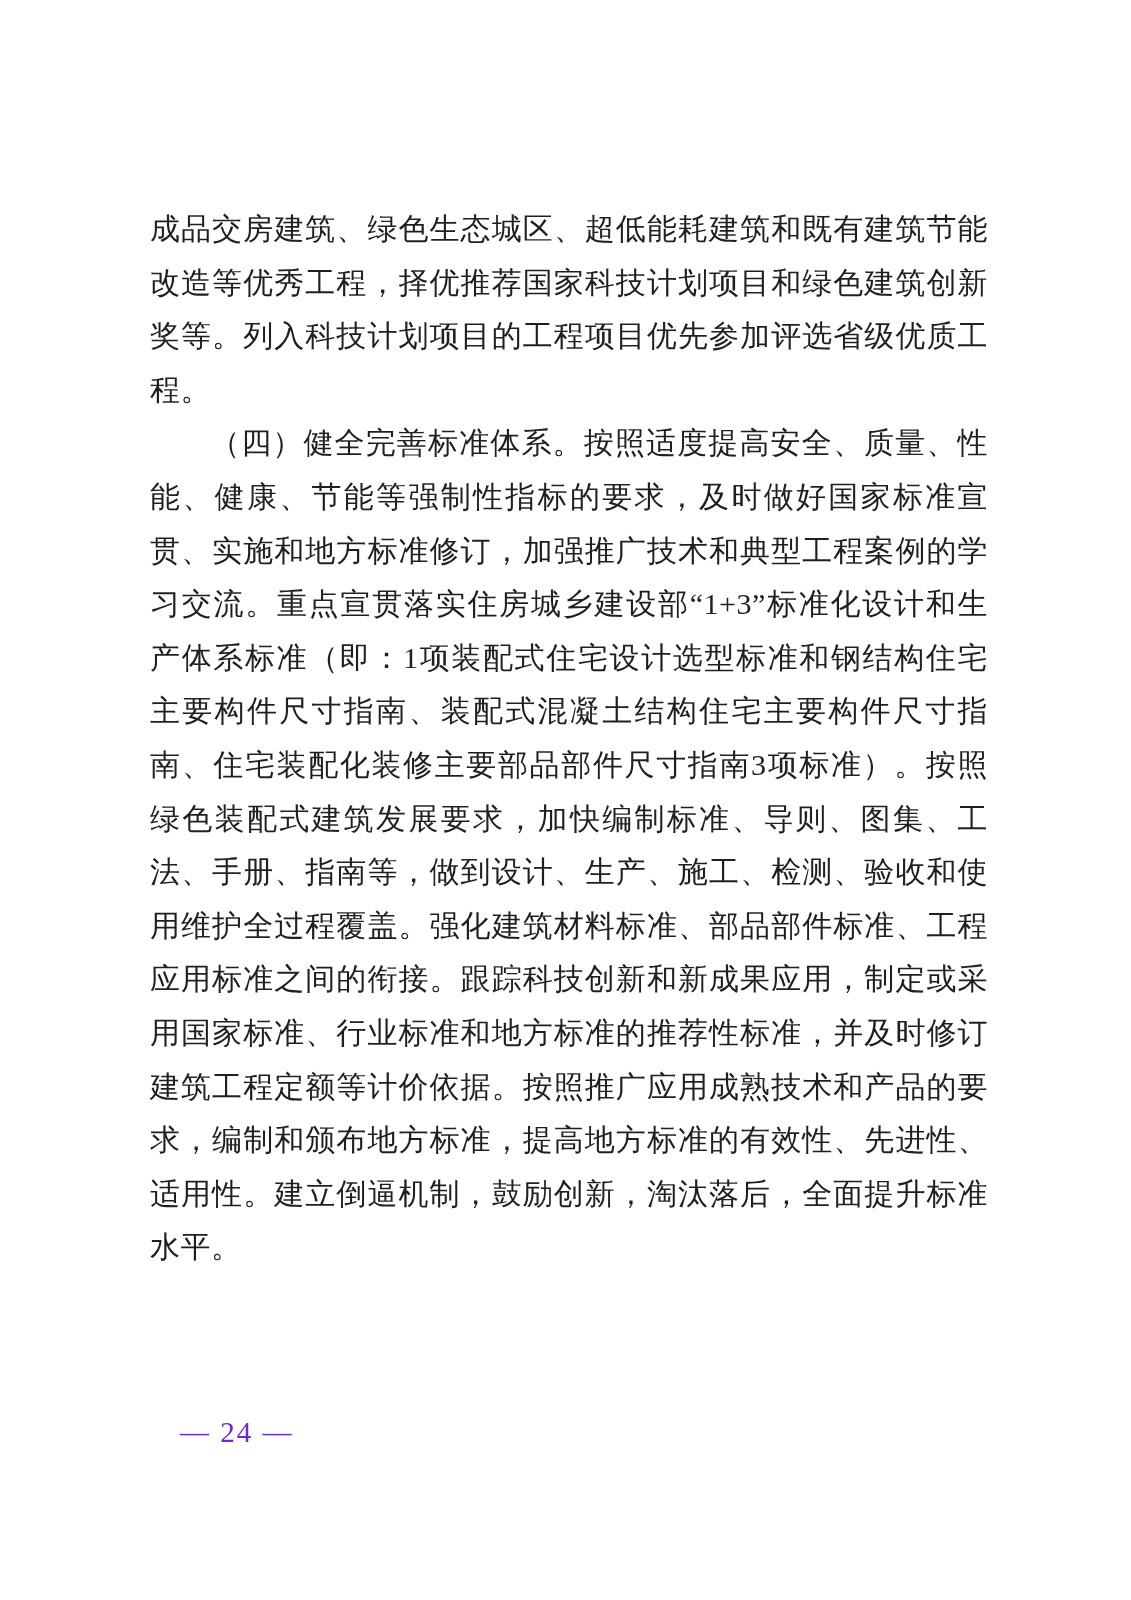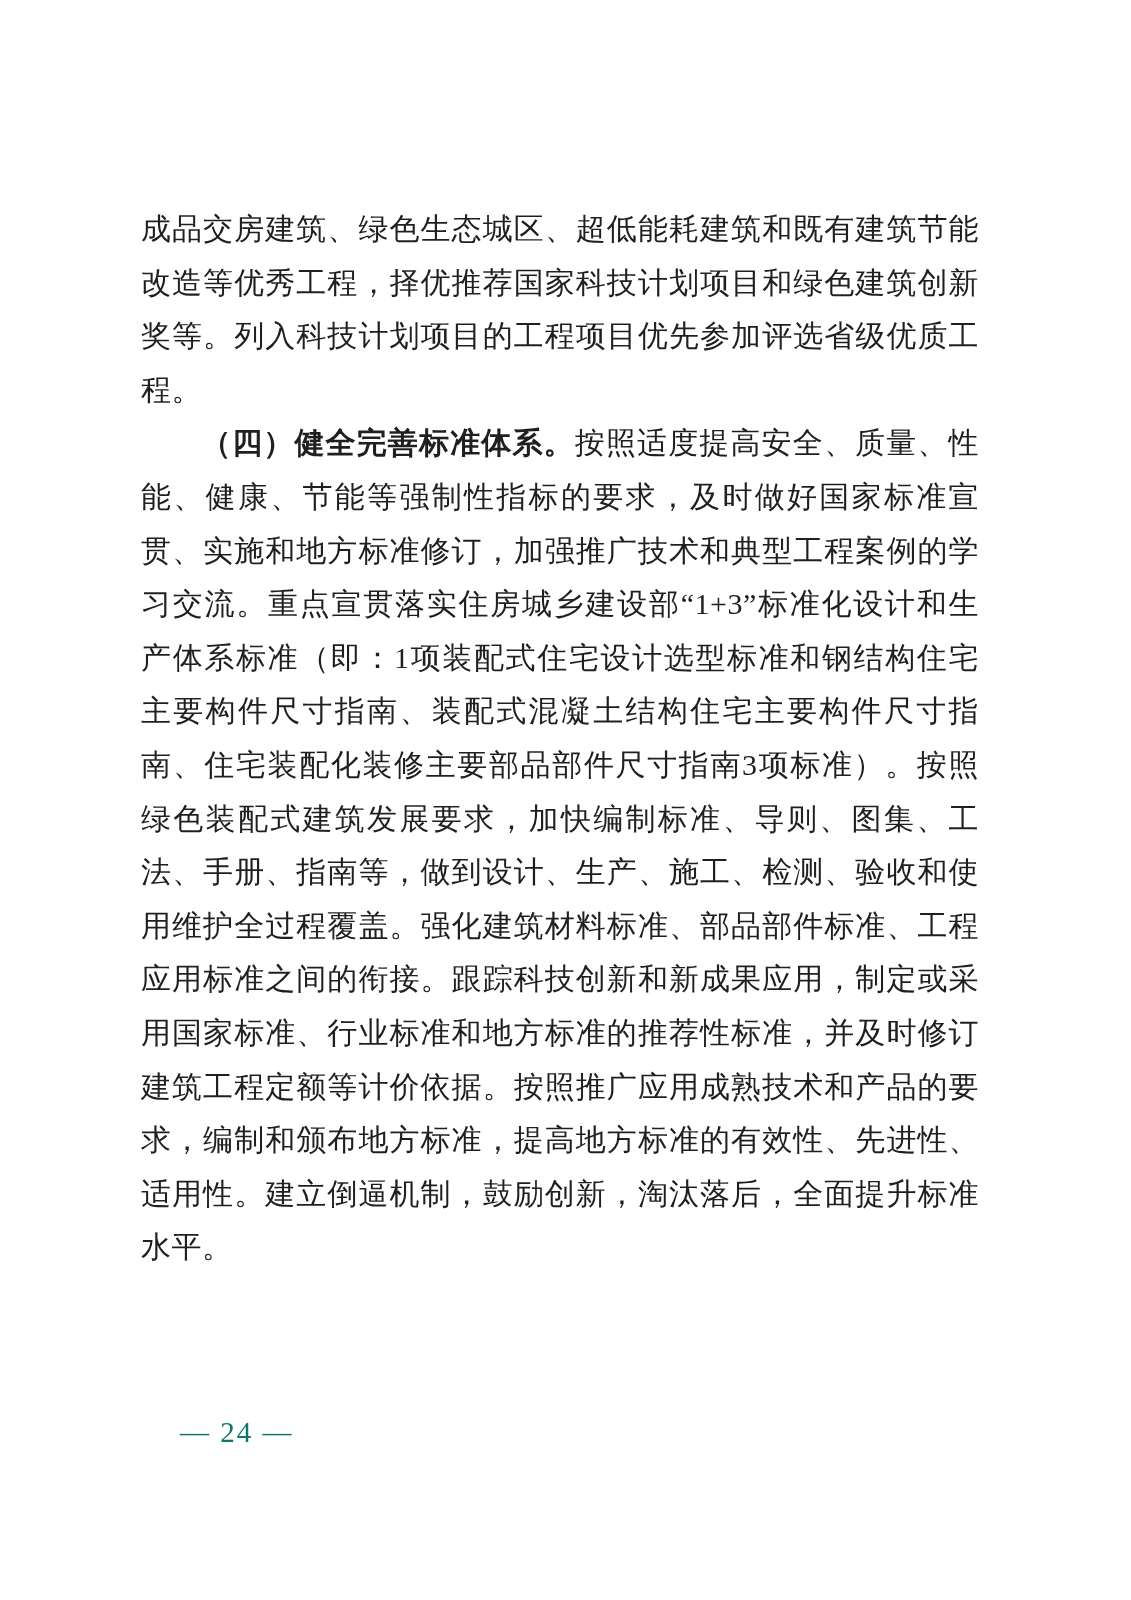--- a/index.html
+++ b/index.html
@@ -11,46 +11,46 @@
     position: relative;
     width: 1131px;
     height: 1600px;
     background: #ffffff;
     overflow: hidden;
     font-family: "Liberation Serif", "DejaVu Serif", serif;
     color: #1f1f1f;
   }
   .content {
     position: absolute;
-    left: 141px;
+    left: 150px;
     top: 202px;
     width: 838px;
   }
   .content p {
     margin: 0;
     padding: 0;
     font-size: 30px;
     line-height: 53.6px;
     text-align: justify;
     text-justify: inter-character;
     letter-spacing: 0.5px;
   }
   .content p.indented {
     text-indent: 2em;
   }
   .lead {
-    font-weight: 700;
+    font-weight: 400;
   }
   .page-number {
     position: absolute;
     left: 180px;
     top: 1412px;
     font-size: 29px;
     line-height: 40px;
-    color: #0f766e;
+    color: #6d28d9;
     letter-spacing: 2px;
   }
 </style>
 </head>
 <body>
 
 <div class="page">
   <div class="content">
     <p><span>成品交房建筑、绿色生态城区、超低能耗建筑和既有建筑节能改造等优秀工程，择优推荐国家科技计划项目和绿色建筑创新奖等。列入科技计划项目的工程项目优先参加评选省级优质工程。</span></p>
     <p class="indented"><span class="lead">（四）健全完善标准体系。</span><span>按照适度提高安全、质量、性能、健康、节能等强制性指标的要求，及时做好国家标准宣贯、实施和地方标准修订，加强推广技术和典型工程案例的学习交流。重点宣贯落实住房城乡建设部“1+3”标准化设计和生产体系标准（即：1项装配式住宅设计选型标准和钢结构住宅主要构件尺寸指南、装配式混凝土结构住宅主要构件尺寸指南、住宅装配化装修主要部品部件尺寸指南3项标准）。按照绿色装配式建筑发展要求，加快编制标准、导则、图集、工法、手册、指南等，做到设计、生产、施工、检测、验收和使用维护全过程覆盖。强化建筑材料标准、部品部件标准、工程应用标准之间的衔接。跟踪科技创新和新成果应用，制定或采用国家标准、行业标准和地方标准的推荐性标准，并及时修订建筑工程定额等计价依据。按照推广应用成熟技术和产品的要求，编制和颁布地方标准，提高地方标准的有效性、先进性、适用性。建立倒逼机制，鼓励创新，淘汰落后，全面提升标准水平。</span></p>

